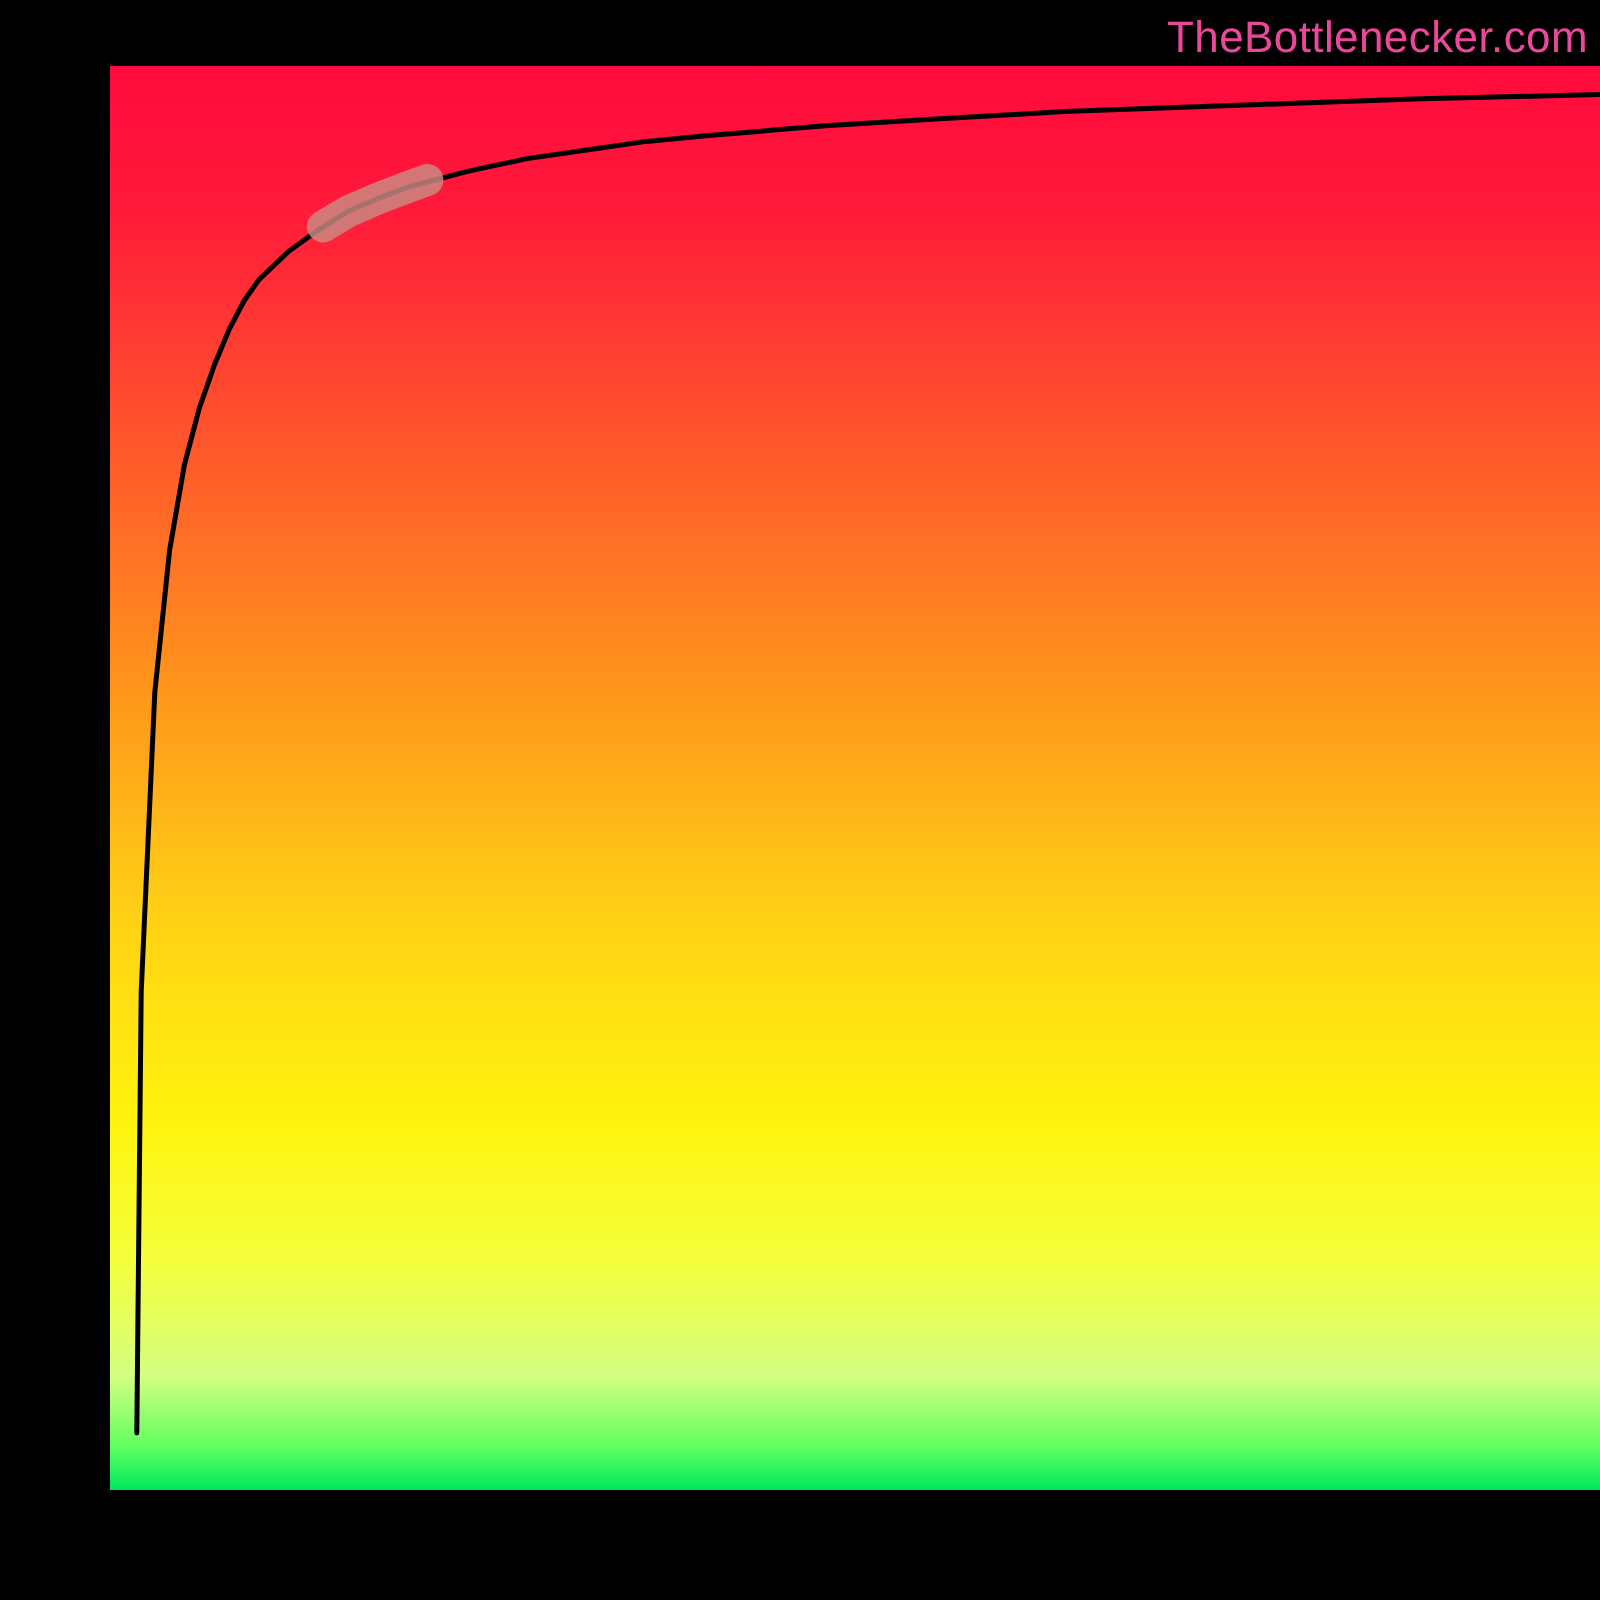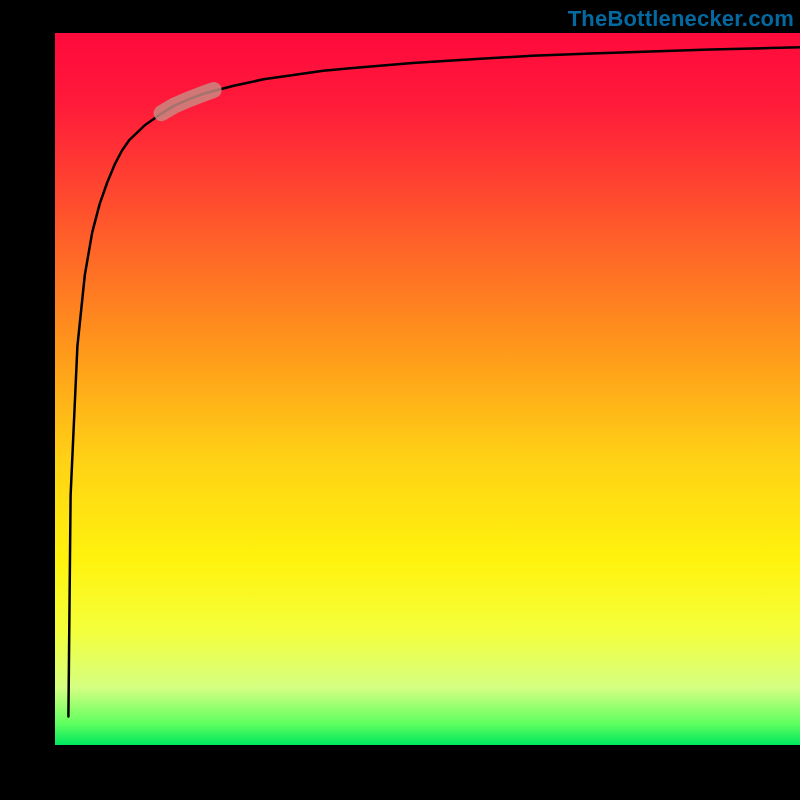--- a/index.html
+++ b/index.html
@@ -39,23 +39,23 @@
   .plot-area svg {
     position: absolute;
     inset: 0;
     width: 100%;
     height: 100%;
   }
   .watermark {
     position: absolute;
     top: 6px;
     right: 6px;
-    color: #0369a1;
+    color: #ec4899;
     font-size: 22px;
-    font-weight: 700;
+    font-weight: 400;
     letter-spacing: 0.2px;
     user-select: none;
   }
 </style>
 </head>
 <body>
 
 <div class="wrap">
 
   <div class="plot-area">

